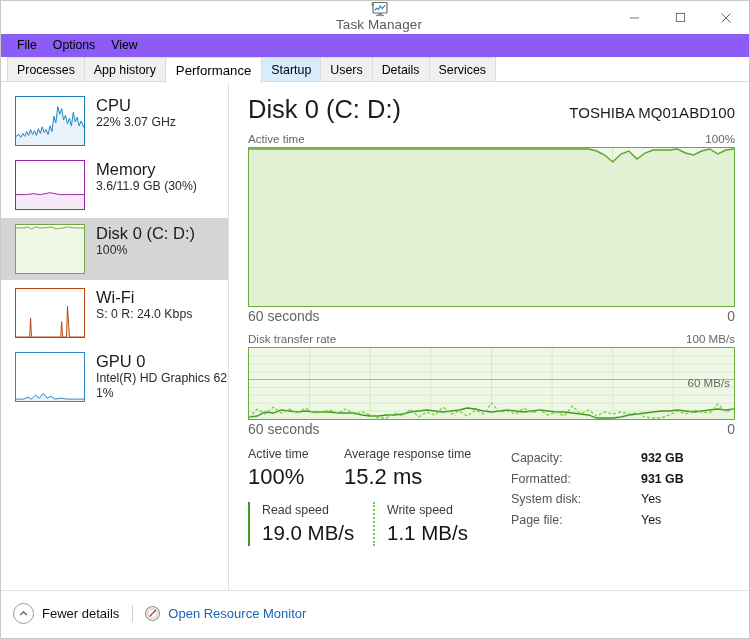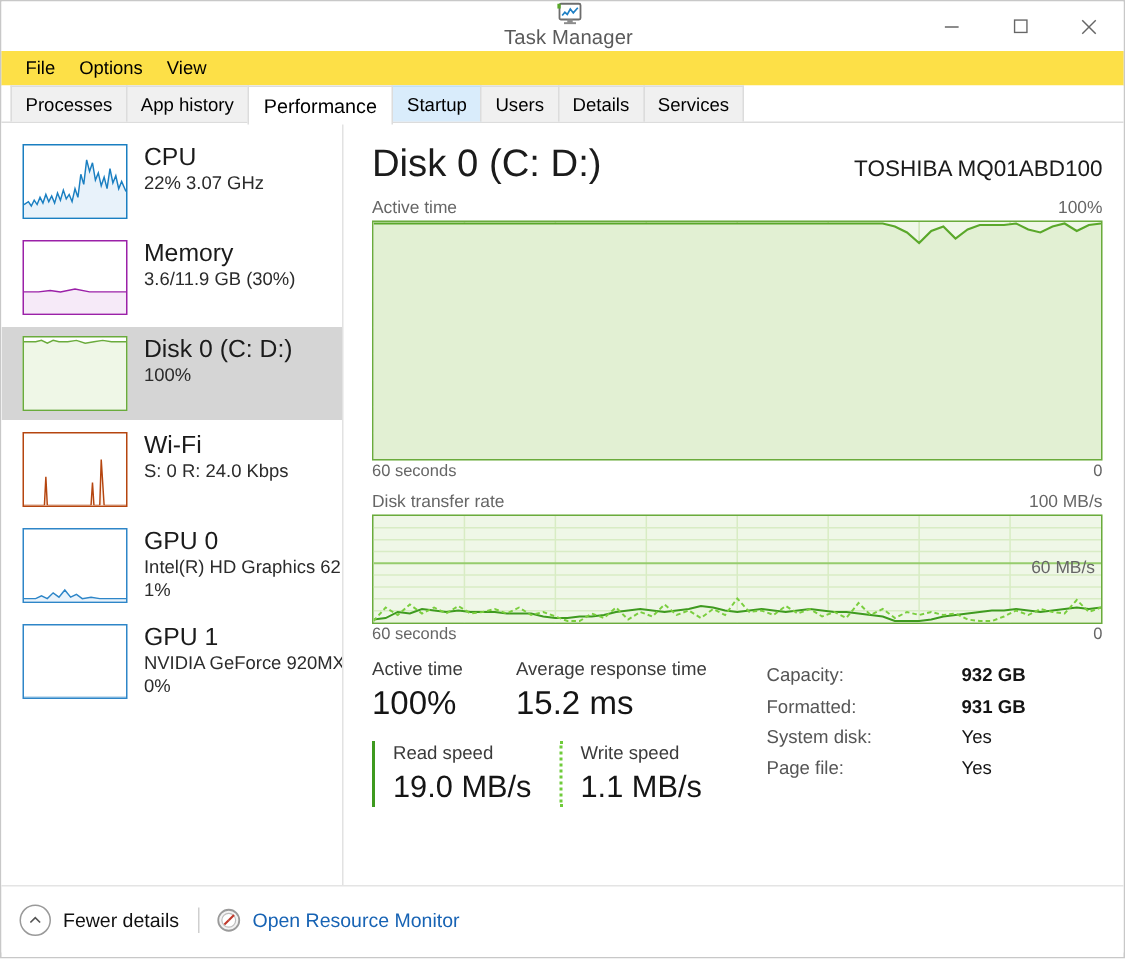--- a/index.html
+++ b/index.html
@@ -40,21 +40,21 @@
     color: #4a4a4a;
   }
   .tb-btn svg { display: block; }
 
   
   .menubar {
     height: 23px;
     display: flex;
     align-items: center;
     padding-left: 8px;
-    background: #fde047;
+    background: #8b5cf6;
   }
   .menu-item {
     font-size: 12.3px;
     color: #000000;
     padding: 2px 8px 3px 8px;
   }
 
   
   .tabstrip {
     position: relative;
@@ -173,21 +173,21 @@
   .graph-cap {
     display: flex;
     justify-content: space-between;
     font-size: 11.6px;
     color: #666666;
     margin-bottom: 2px;
   }
   .graph-foot {
     display: flex;
     justify-content: space-between;
-    font-size: 11px;
+    font-size: 14px;
     color: #666666;
     margin-top: 1px;
   }
   .graph-box {
     position: relative;
     border: 1px solid #6aab3c;
     background: #eff7e7;
     overflow: hidden;
   }
   .graph-box svg { display: block; width: 100%; height: 100%; }
@@ -385,32 +385,20 @@
             <polyline fill="none" stroke="#2e86c8" stroke-width="1" points="0,48 8,48 12,46 16,48 20,44 24,47 28,42 32,47 36,45 40,48 46,47 52,48 60,48 70,48"></polyline>
           </svg>
         </div>
         <div class="side-text">
           <div class="side-name">GPU 0</div>
           <div class="side-sub">Intel(R) HD Graphics 62</div>
           <div class="side-sub">1%</div>
         </div>
       </div>
 
-      <div class="side-item">
-        <div class="side-thumb" style="border-color:#2e86c8">
-          <svg viewBox="0 0 70 50" preserveAspectRatio="none">
-            <polyline fill="none" stroke="#2e86c8" stroke-width="1" points="0,50 70,50"></polyline>
-          </svg>
-        </div>
-        <div class="side-text">
-          <div class="side-name">GPU 1</div>
-          <div class="side-sub">NVIDIA GeForce 920MX</div>
-          <div class="side-sub">0%</div>
-        </div>
-      </div>
 
     </div>
 
     <div class="main">
 
       <div class="main-head">
         <div class="main-title">Disk 0 (C: D:)</div>
         <div class="main-model">TOSHIBA MQ01ABD100</div>
       </div>
 

